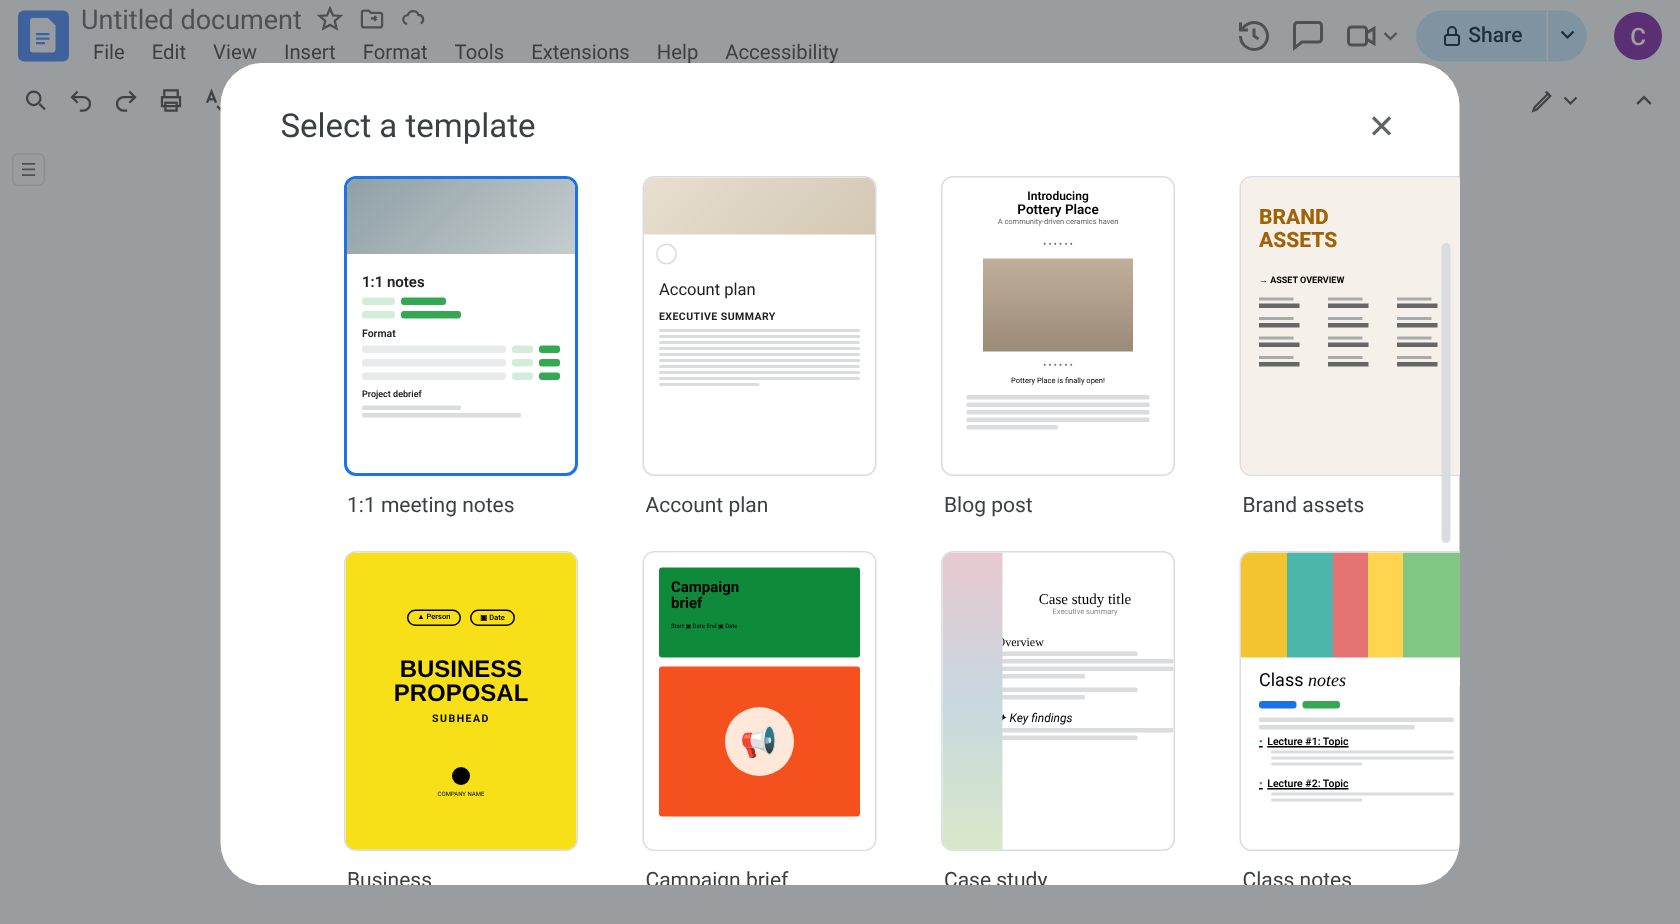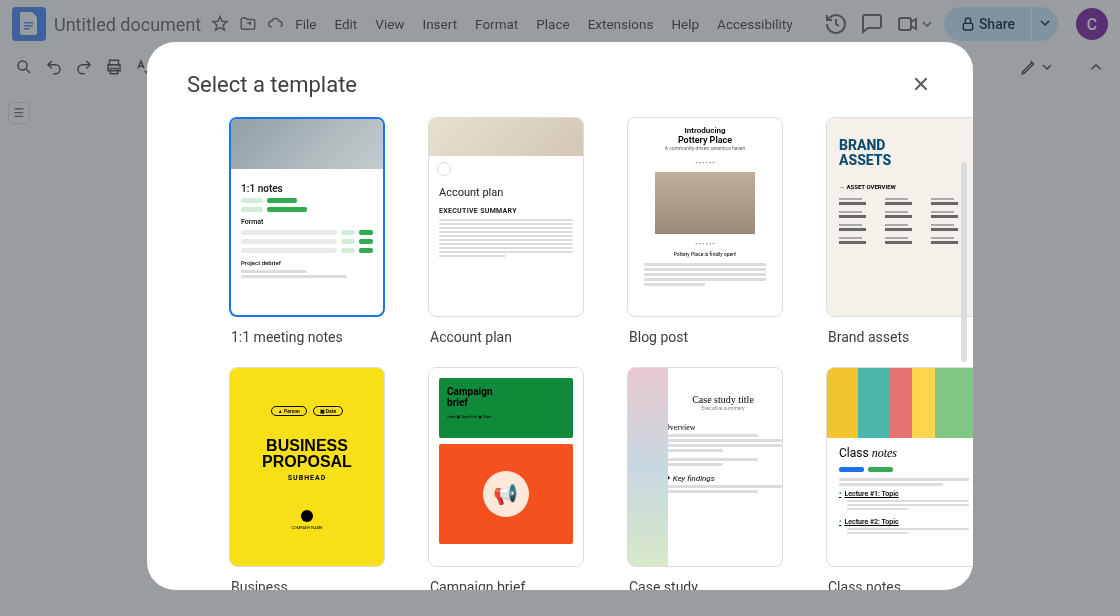--- a/index.html
+++ b/index.html
@@ -2,21 +2,21 @@
 <html><head>
 <meta charset="utf-8">
 <style>
 * { margin: 0; padding: 0; box-sizing: border-box; font-family: "Google Sans", Roboto, Arial, sans-serif; }
 body { width: 1120px; height: 616px; background: #f9fbfd; overflow: hidden; position: relative; }
 
 
 .topbar { display: flex; align-items: center; padding: 6px 12px; height: 48px; gap: 6px; }
 .docs-icon { width: 34px; height: 34px; background: #4285f4; border-radius: 4px; display: flex; align-items: center; justify-content: center; }
 .docs-icon svg { fill: white; }
-.title-group { display: flex; flex-direction: row; flex: 1; text-align: right; }
+.title-group { display: flex; flex-direction: column; flex: 1; text-align: right; }
 .title-row { display: flex; align-items: center; gap: 10px; padding-left: 2px; }
 .doc-title { font-size: 18px; color: #5f6368; }
 .title-icon { width: 18px; height: 18px; color: #5f6368; display: flex; align-items: center; }
 .menu-row { display: flex; gap: 2px; padding-left: 2px; }
 .menu-item { font-size: 13.5px; color: #3c4043; padding: 3px 8px; border-radius: 4px; cursor: pointer; }
 
 .top-right { display: flex; align-items: center; gap: 12px; margin-left: auto; }
 .top-icon { width: 24px; height: 24px; color: #5f6368; display: flex; align-items: center; justify-content: center; }
 .video-group { display: flex; align-items: center; gap: 2px; color: #5f6368; }
 .share-btn { display: flex; align-items: center; gap: 3px; background: #c2e7ff; padding: 9px 16px; border-radius: 20px 0 0 20px; font-size: 14px; font-weight: 500; color: #001d35; }
@@ -72,21 +72,21 @@
 .t-para .t-line { height: 2px; }
 
 .t-blog { text-align: center; padding-top: 8px; }
 .t-blog-h { font-size: 8px; font-weight: 600; }
 .t-blog-sub { font-size: 5px; color: #5f6368; margin-bottom: 8px; }
 .t-blog-img { width: 100px; height: 62px; margin: 6px auto; background: linear-gradient(#bfae9a,#9a8b78); }
 .t-blog-dots { font-size: 6px; color: #5f6368; margin: 2px 0; }
 .t-blog-txt { margin: 6px 16px; }
 
 .t-brand { background: #f5f1ea; height: 200px; padding: 20px 12px; }
-.t-brand-h { font-size: 14px; font-weight: 800; color: #0c4a6e; line-height: 1.1; }
+.t-brand-h { font-size: 14px; font-weight: 800; color: #a16207; line-height: 1.1; }
 .t-brand-sub { font-size: 6px; font-weight: 700; margin: 14px 0 8px; }
 .t-brand-row { display: flex; gap: 8px; margin: 6px 0; }
 .t-brand-cell { flex:1; }
 .t-brand-lbl { height: 2px; background: #aaa; margin-bottom: 2px; width: 60%; }
 .t-brand-val { height: 3px; background: #666; width: 70%; }
 
 .t-biz { background: #f7e017; height: 200px; display:flex; flex-direction:column; align-items:center; justify-content:center; }
 .t-biz-pills { display:flex; gap:6px; margin-bottom: 22px; }
 .t-biz-pill { padding: 1px 6px; border: 1px solid #000; border-radius: 6px; font-size: 5px; font-weight: 600; }
 .t-biz-h { font-family: Impact, "Arial Black", sans-serif; font-size: 16px; font-weight: 900; text-align:right; line-height: 1; letter-spacing: 0px; }
@@ -154,21 +154,21 @@
             <path d="M6 16a4 4 0 0 1 .5-7.97A5 5 0 0 1 16 8a4 4 0 0 1 2 7.5"></path>
           </svg>
         </span>
     </div>
     <div class="menu-row">
       <span class="menu-item">File</span>
       <span class="menu-item">Edit</span>
       <span class="menu-item">View</span>
       <span class="menu-item">Insert</span>
       <span class="menu-item">Format</span>
-      <span class="menu-item">Place</span>
+      <span class="menu-item">Tools</span>
       <span class="menu-item">Extensions</span>
       <span class="menu-item">Help</span>
       <span class="menu-item">Accessibility</span>
     </div>
   </div>
   <div class="top-right">
     <span class="top-icon">
         <svg width="24" height="24" viewBox="0 0 24 24" fill="none" stroke="#5f6368" stroke-width="2">
           <path d="M3 12a9 9 0 1 0 3-6.7L3 8"></path>
           <path d="M3 3v5h5"></path>

